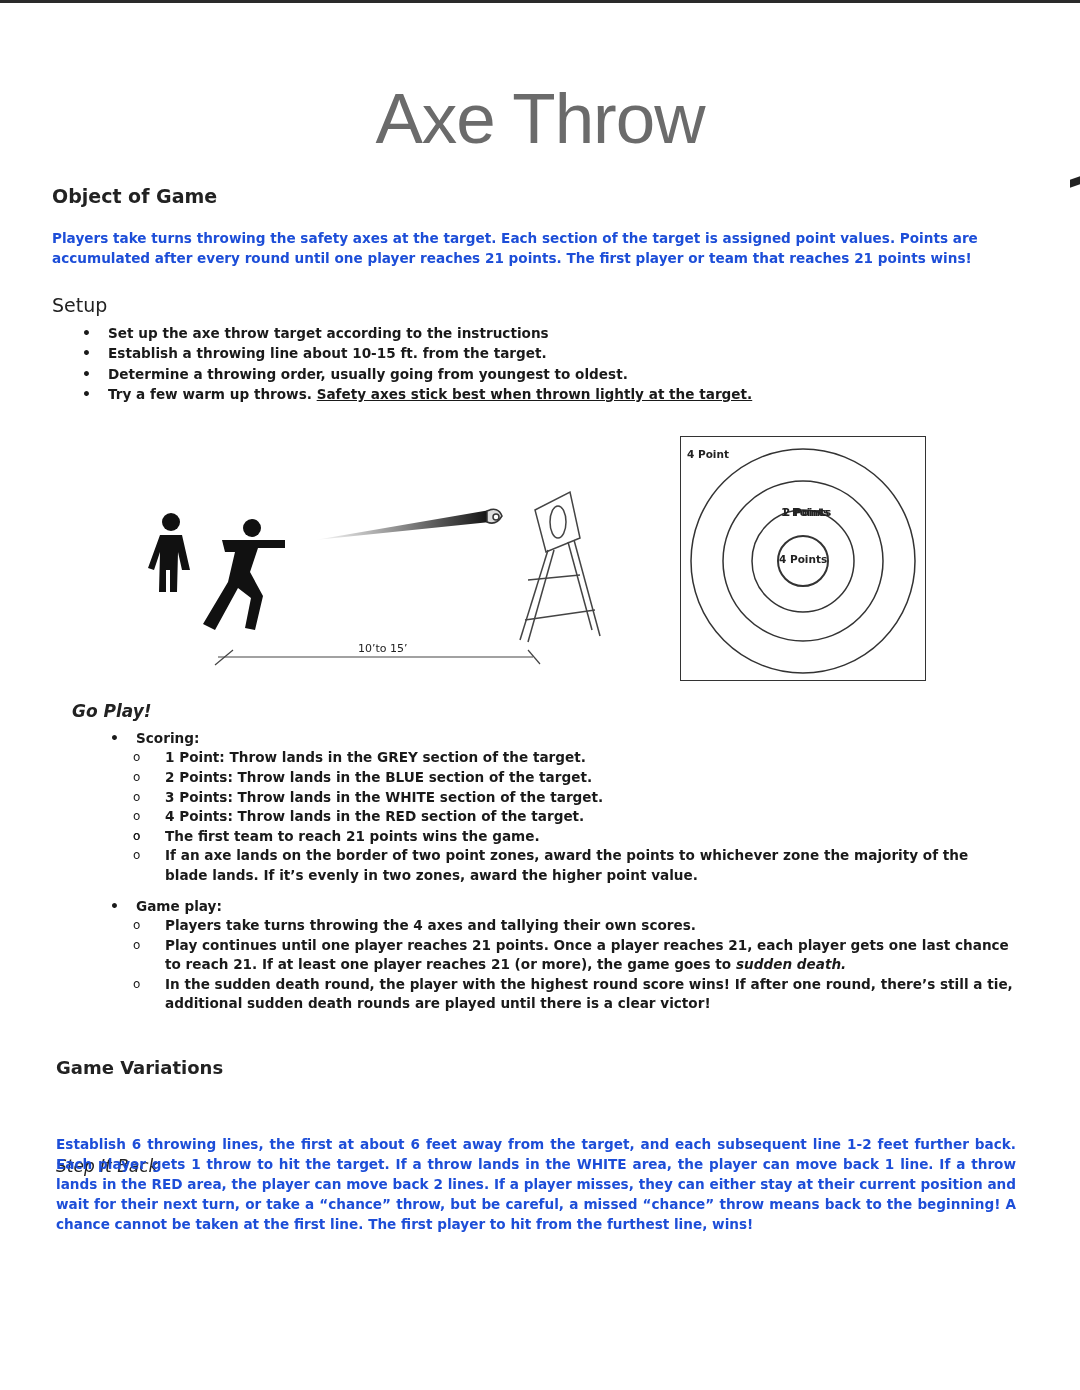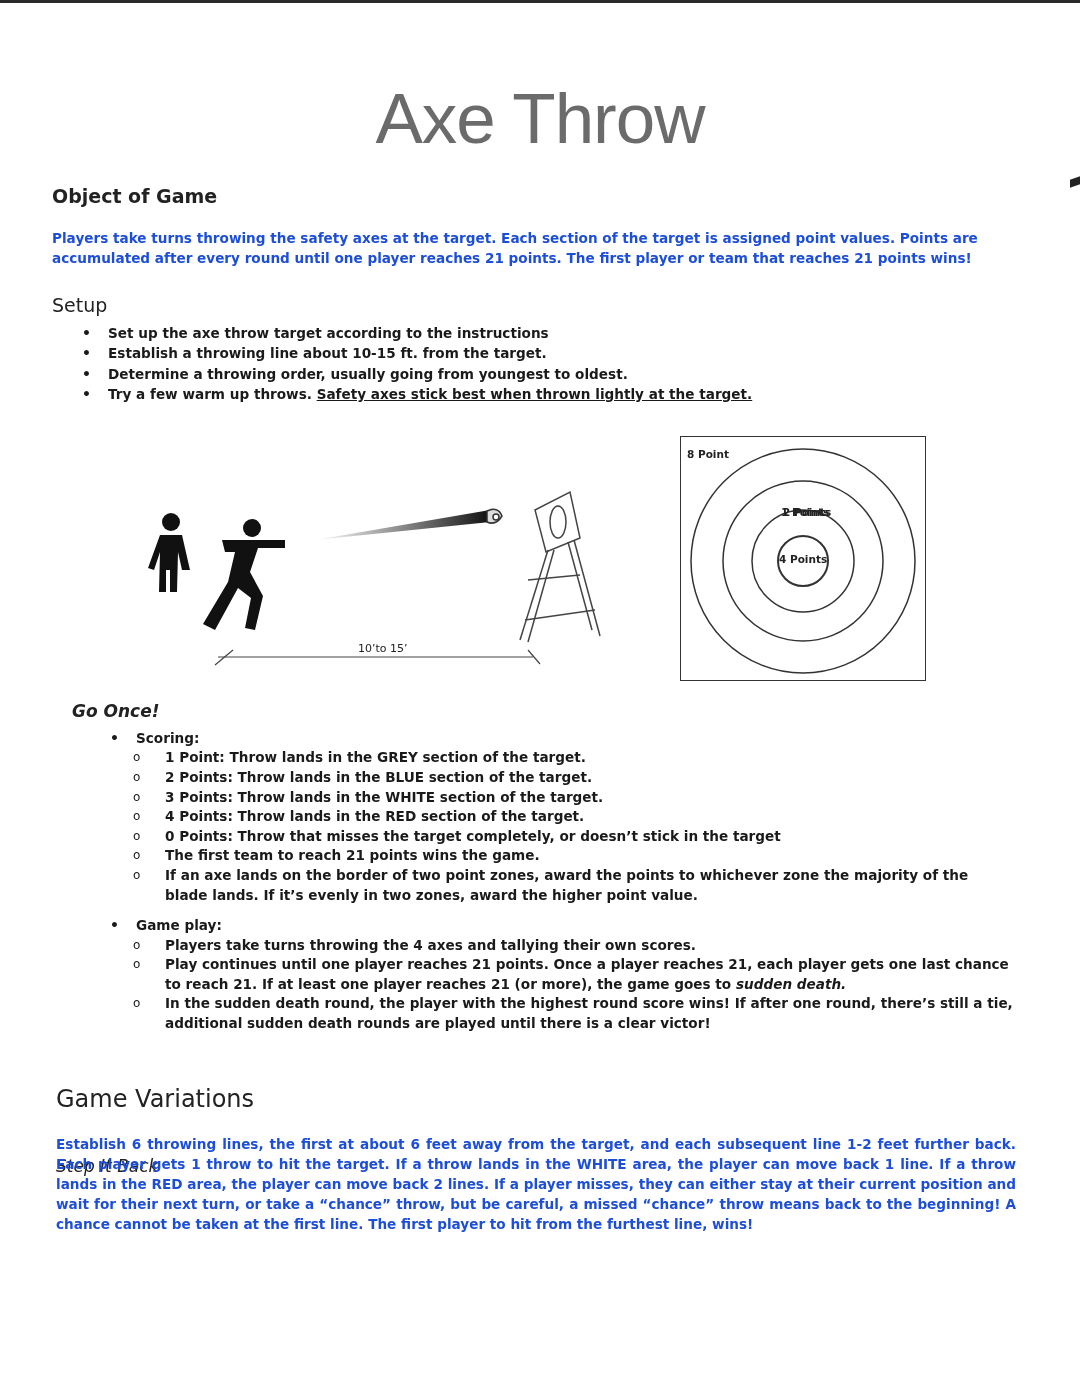--- a/index.html
+++ b/index.html
@@ -92,45 +92,45 @@
   <text x="228" y="172" font-size="11" fill="#222">10’to 15’</text>
 </svg>
 
 <div class="target-box">
   <svg width="246" height="245" style="position:absolute; left:0; top:0;">
     <circle cx="122" cy="124" r="112" fill="none" stroke="#333" stroke-width="1.5"></circle>
     <circle cx="122" cy="124" r="80" fill="none" stroke="#333" stroke-width="1.5"></circle>
     <circle cx="122" cy="124" r="51" fill="none" stroke="#333" stroke-width="1.5"></circle>
     <circle cx="122" cy="124" r="25" fill="none" stroke="#333" stroke-width="2"></circle>
   </svg>
-  <div class="lbl" style="left:6px; top:11px;">8 Point</div>
+  <div class="lbl" style="left:6px; top:11px;">4 Point</div>
   <div class="lbl" style="left:102px; top:23px;margin-top:46px;">2 Points</div>
   <div class="lbl" style="left:100px; top:69px;">1 Points</div>
   <div class="lbl" style="left:98px; top:116px;">4 Points</div>
 </div>
 
-<div class="h2i" style="left:72px; top:701px;">Go Once!</div>
+<div class="h2i" style="left:72px; top:701px;">Go Play!</div>
 <ul class="bul" style="left:110px; top:728px; width:905px;">
   <li>
     <span class="dot">•</span><span>Scoring:</span>
     <ul class="sub" style="margin-left:-3px;">
       <li><span class="circ">o</span><span>1 Point: Throw lands in the GREY section of the target.</span></li>
       <li><span class="circ">o</span><span>2 Points: Throw lands in the BLUE section of the target.</span></li>
       <li><span class="circ">o</span><span>3 Points: Throw lands in the WHITE section of the target.</span></li>
       <li><span class="circ">o</span><span>4 Points: Throw lands in the RED section of the target.</span></li>
-      <li><span class="circ">o</span><span>0 Points: Throw that misses the target completely, or doesn’t stick in the target</span></li>
+      <li><span class="circ">o</span></li>
       <li><span class="circ">o</span><span>The first team to reach 21 points wins the game.</span></li>
       <li><span class="circ">o</span><span>If an axe lands on the border of two point zones, award the points to whichever zone the majority of the blade lands. If it’s evenly in two zones, award the higher point value.</span></li>
     </ul>
   </li>
   <li style="margin-top:10px;">
     <span class="dot">•</span><span>Game play:</span>
     <ul class="sub" style="margin-left:-3px;">
       <li><span class="circ">o</span><span>Players take turns throwing the 4 axes and tallying their own scores.</span></li>
       <li><span class="circ">o</span><span>Play continues until one player reaches 21 points. Once a player reaches 21, each player gets one last chance to reach 21. If at least one player reaches 21 (or more), the game goes to </span><em>sudden death.</em></li>
       <li><span class="circ">o</span><span>In the sudden death round, the player with the highest round score wins! If after one round, there’s still a tie, additional sudden death rounds are played until there is a clear victor!</span></li>
     </ul>
   </li>
 </ul>
 
-<div class="h2" style="left:56px; top:1057px; font-weight:400; font-size:24px;margin-top:28px;">Game Variations</div>
+<div class="h2" style="left:56px; top:1057px; font-weight:700; font-size:18px;">Game Variations</div>
 <div class="h2i" style="left:56px; top:1156px; font-weight:400;">Step It Back</div>
 <div class="p" style="left:56px; top:1134px; width:960px; line-height:20px; text-align:justify;">Establish 6 throwing lines, the first at about 6 feet away from the target, and each subsequent line 1-2 feet further back. Each player gets 1 throw to hit the target. If a throw lands in the WHITE area, the player can move back 1 line. If a throw lands in the RED area, the player can move back 2 lines. If a player misses, they can either stay at their current position and wait for their next turn, or take a “chance” throw, but be careful, a missed “chance” throw means back to the beginning! A chance cannot be taken at the first line. The first player to hit from the furthest line, wins!</div>
 
 </body></html>

